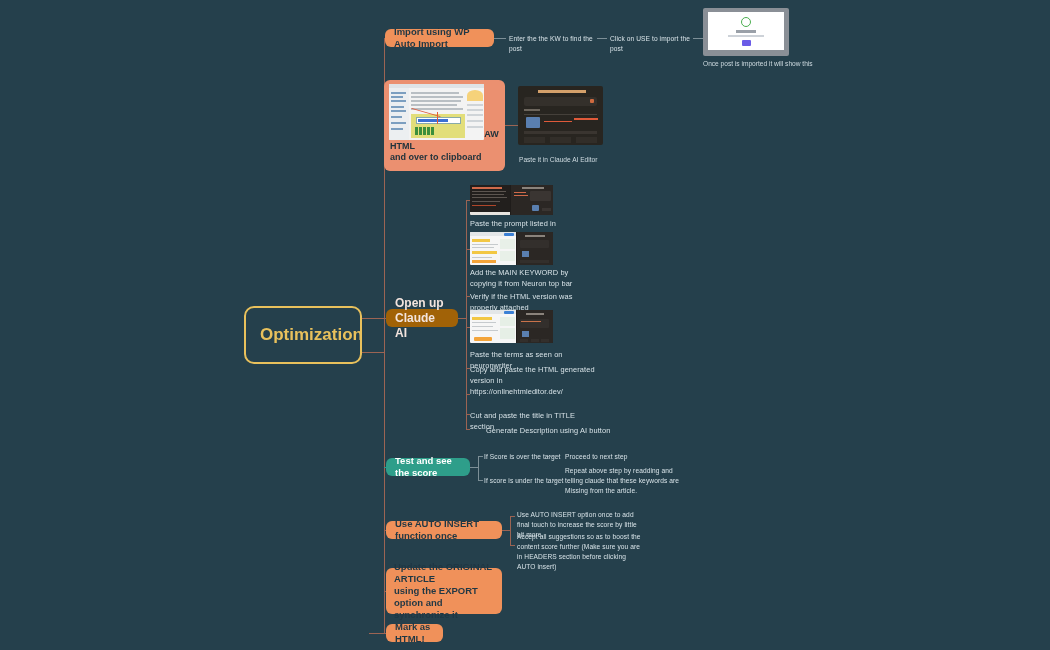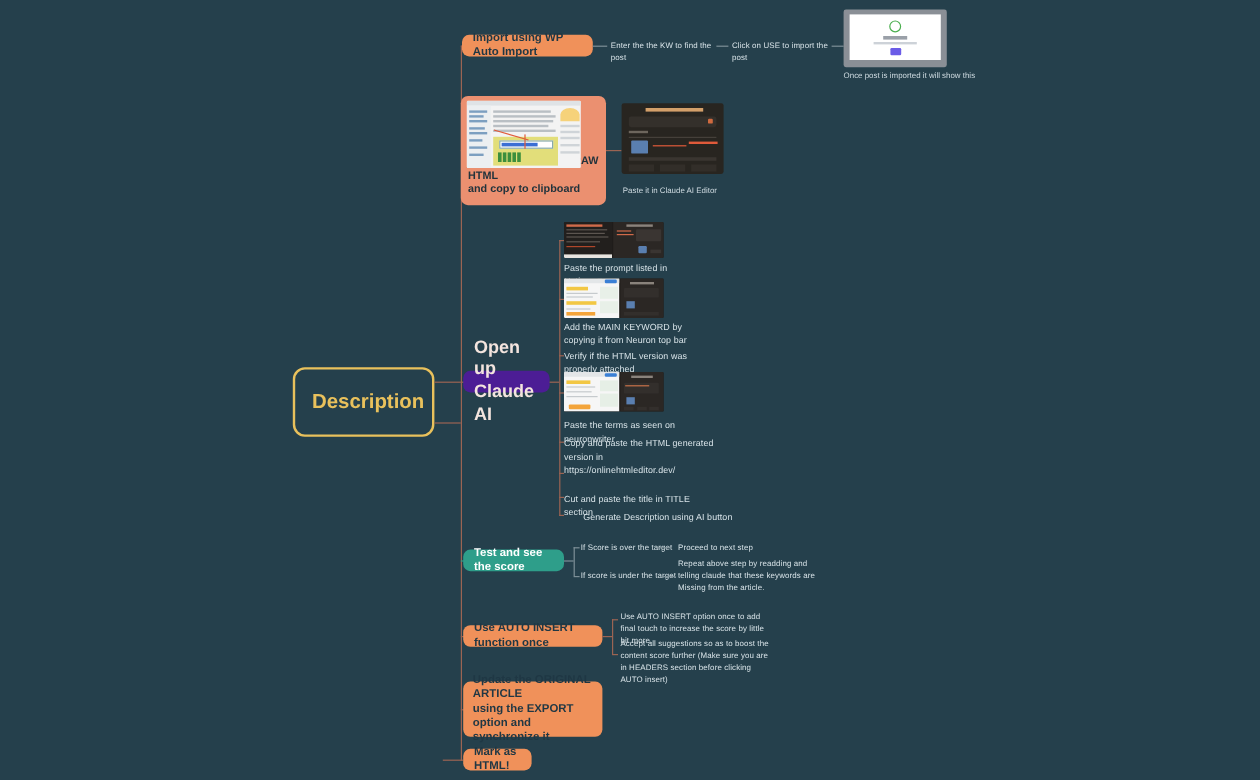--- a/index.html
+++ b/index.html
@@ -36,24 +36,24 @@
     font-size: 9.5px;
     padding: 7px 9px;
   }
   .node-orange-big {
     background: #eb9070;
     color: #22333c;
     font-weight: 700;
     font-size: 9px;
   }
   .node-brown {
-    background: #4c1d95;
+    background: #a16207;
     color: #f3e4de;
     font-weight: 700;
-    font-size: 15px;
+    font-size: 12px;
     padding: 5px 9px;
   }
   .node-teal {
     background: #2e9e8a;
     color: #ffffff;
     font-weight: 700;
     font-size: 9.5px;
     padding: 7px 9px;
   }
 
@@ -85,21 +85,21 @@
   .thumb .tb { position: absolute; }
 
   .ext-icon { display: inline-block; vertical-align: middle; margin-left: 4px; }
 </style>
 </head>
 <body>
 
 <div id="canvas">
 
   <div class="node node-root" style="left:244px;top:306px;width:118px;height:58px;flex-direction:column;align-items:flex-start;justify-content:center;">
-    <span>Description</span>
+    <span>Optimization</span>
   </div>
 
   <div class="ln h" style="left:362px;top:318px;width:22px;"></div>
   <div class="ln h" style="left:362px;top:352px;width:22px;"></div>
   <div class="ln v" style="left:384px;top:38px;height:596px;"></div>
 
   <div class="ln h" style="left:384px;top:38px;width:8px;"></div>
   <div class="node node-orange" style="left:385px;top:29px;width:109px;height:18px;justify-content:center;">
     <span>Import using WP Auto Import</span>
   </div>
@@ -148,21 +148,21 @@
       <div class="tb" style="left:78px;top:6px;width:16px;height:11px;background:#f6d27a;border-radius:50% 50% 0 0;"></div>
       <div class="tb" style="left:78px;top:20px;width:16px;height:2px;background:#cfd4d8;"></div>
       <div class="tb" style="left:78px;top:25px;width:16px;height:2px;background:#cfd4d8;"></div>
       <div class="tb" style="left:78px;top:30px;width:16px;height:2px;background:#cfd4d8;"></div>
       <div class="tb" style="left:78px;top:36px;width:16px;height:2px;background:#cfd4d8;"></div>
       <div class="tb" style="left:78px;top:42px;width:16px;height:2px;background:#cfd4d8;"></div>
       <div class="tb" style="left:22px;top:28px;width:30px;height:1px;background:#e05a3a;transform:rotate(16deg);"></div>
       <div class="tb" style="left:48px;top:28px;width:1px;height:12px;background:#e05a3a;"></div>
     </div>
     <span style="padding-left:6px;">Export the Article in RAW HTML</span>
-    <span style="padding-left:6px;">and copy to clipboard</span>
+    <span style="padding-left:6px;">and over to clipboard</span>
   </div>
 
   <div class="ln h" style="left:505px;top:125px;width:13px;"></div>
 
   <div class="thumb" style="left:518px;top:86px;width:85px;height:59px;background:#282520;border-radius:2px;">
     <div class="tb" style="left:20px;top:4px;width:48px;height:3px;background:#d4a06a;"></div>
     <div class="tb" style="left:6px;top:11px;width:73px;height:9px;background:#34302b;border-radius:2px;"></div>
     <div class="tb" style="left:72px;top:13px;width:4px;height:4px;background:#cf6a3f;border-radius:1px;"></div>
     <div class="tb" style="left:6px;top:23px;width:16px;height:2px;background:#6d665d;"></div>
     <div class="tb" style="left:6px;top:28px;width:73px;height:1px;background:#45403a;"></div>

